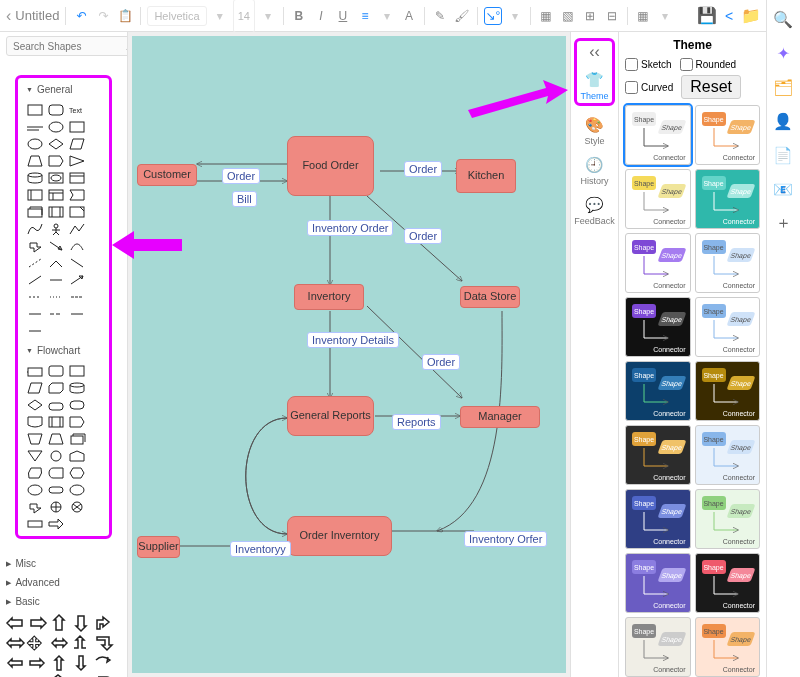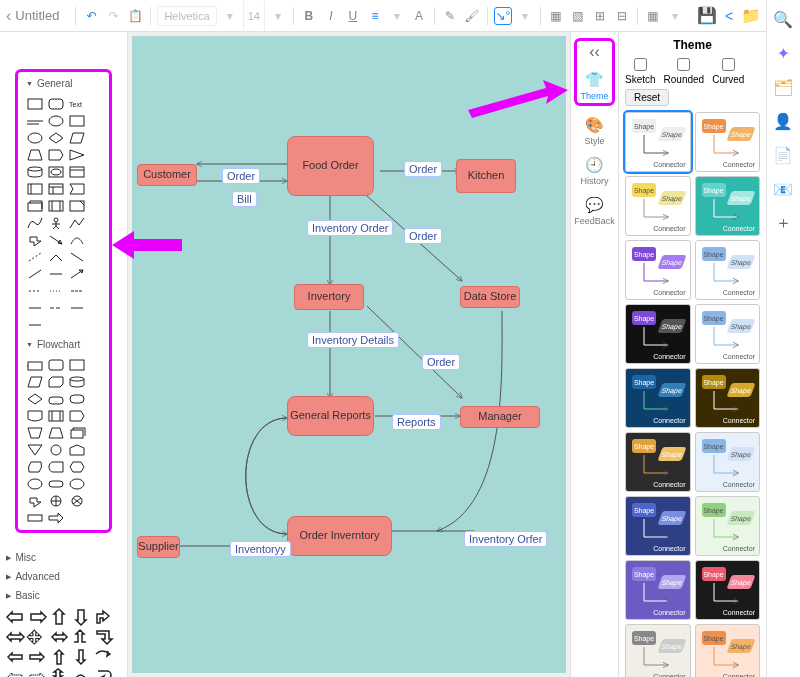--- a/index.html
+++ b/index.html
@@ -2,21 +2,21 @@
 <html><head>
 <meta charset="utf-8">
 <style>
 * { box-sizing: border-box; margin: 0; padding: 0; font-family: Helvetica, Arial, sans-serif; }
 body { width: 800px; height: 677px; overflow: hidden; display: flex; background: #fff; font-size: 11px; }
 
 .main-app { flex: 1; display: flex; flex-direction: column; min-width: 0; }
 .topbar { height: 32px; display: flex; align-items: center; padding: 0 6px; border-bottom: 1px solid #e0e0e0; gap: 4px; color: #777; }
 .topbar .sep { width: 1px; height: 18px; background: #e0e0e0; margin: 0 2px; }
 .topbar .back { font-size: 16px; color: #999; }
-.topbar .title { font-size: 13px; color: #888; margin-right: 10px; }
+.topbar .title { font-size: 13px; color: #888; }
 .tb-btn { width: 18px; height: 18px; display: inline-flex; align-items: center; justify-content: center; color: #888; font-size: 12px; }
 .tb-btn.blue { color: #1e88ff; font-size: 16px; }
 .font-sel { color: #bbb; padding: 0 6px; border: 1px solid #eee; border-radius: 3px; height: 20px; display: inline-flex; align-items: center; }
 .topbar .spacer { flex: 1; }
 
 .workspace { flex: 1; display: flex; min-height: 0; }
 
 
 .left { width: 128px; min-width: 128px; border-right: 1px solid #e0e0e0; display: flex; flex-direction: column; overflow: hidden; }
 .search-wrap { display: flex; align-items: center; padding: 4px 6px; }
@@ -49,22 +49,22 @@
 .strip-hilite { border: 3px solid #e700ff; border-radius: 6px; padding: 2px 3px; display: flex; flex-direction: column; align-items: center; gap: 0; }
 .collapse { font-size: 16px; color: #666; display: flex; }
 .side-btn { display: flex; flex-direction: column; align-items: center; margin-top: 10px; gap: 2px; color: #777; font-size: 9px; }
 .side-btn .ic { font-size: 15px; }
 .side-btn.active { color: #1e88ff; }
 
 
 .theme-panel { width: 148px; min-width: 148px; border-left: 1px solid #e0e0e0; display: flex; flex-direction: column; padding: 6px; overflow-y: auto; }
 .theme-title { text-align: center; font-weight: bold; font-size: 12px; margin-bottom: 6px; }
 .theme-opts { display: flex; flex-wrap: wrap; gap: 4px 8px; font-size: 10px; margin-bottom: 6px; align-items: center; }
-.theme-opts label { display: flex; align-items: center; gap: 3px; flex-direction: column; }
-.reset-btn { background: #f0f0f0; border: 1px solid #ccc; border-radius: 3px; padding: 2px 8px; font-size: 10px; }
+.theme-opts label { display: flex; align-items: center; gap: 3px; }
+.reset-btn { background: #f0f0f0; border: 1px solid #ccc; border-radius: 3px; padding: 2px 8px; font-size: 16px; }
 .theme-grid { display: grid; grid-template-columns: 1fr 1fr; gap: 4px; }
 .theme-card { height: 60px; border: 1px solid #ccc; border-radius: 3px; position: relative; overflow: hidden; }
 .theme-card.active { outline: 2px solid #1e88ff; }
 .tc-shape { position: absolute; width: 24px; height: 14px; border-radius: 3px; display: flex; align-items: center; justify-content: center; font-size: 7px; color: #fff; }
 .tc-shape.rhom { transform: skewX(-20deg); }
 .tc-conn { position: absolute; bottom: 3px; right: 4px; font-size: 7px; }
 
 
 .right-rail { width: 34px; min-width: 34px; border-left: 1px solid #e0e0e0; display: flex; flex-direction: column; align-items: center; padding-top: 10px; gap: 16px; font-size: 16px; }
 .right-rail .ic { width: 18px; height: 18px; display: flex; align-items: center; justify-content: center; }
@@ -116,20 +116,21 @@
     <span class="spacer"></span>
     <span class="tb-btn blue">💾</span>
     <span class="tb-btn blue" style="font-size:14px">&lt;</span>
     <span class="tb-btn blue">📁</span>
   </div>
 
   <div class="workspace">
 
     <div class="left">
       <div class="search-wrap">
+        <input placeholder="Search Shapes" style="">
         <span class="mag">⌕</span>
       </div>
 
       <div class="hilite-left">
         <div class="sec-title open">General</div>
         <div class="shape-grid" id="grid-general">
             <div class="sh">
               <svg width="16" height="12">
                 <rect x="1" y="1" width="14" height="10"></rect>
               </svg>

